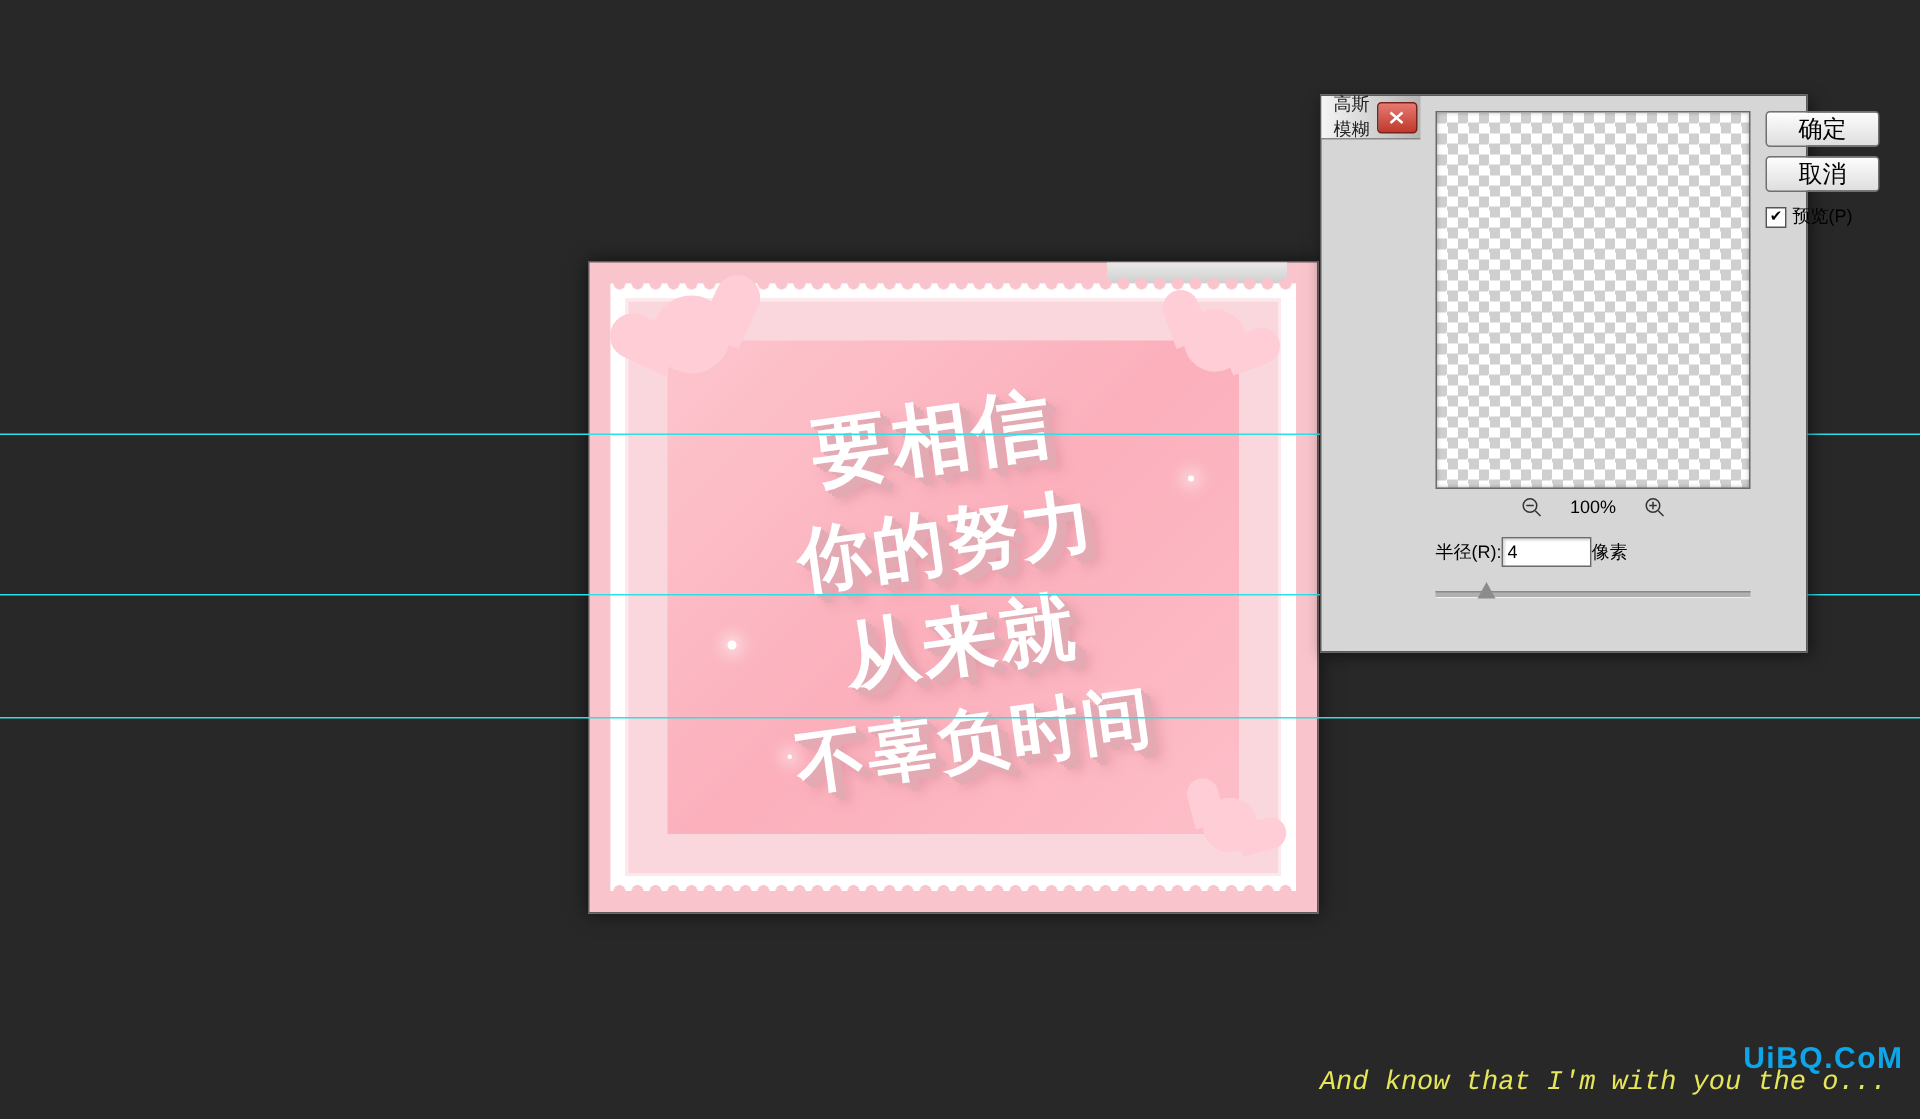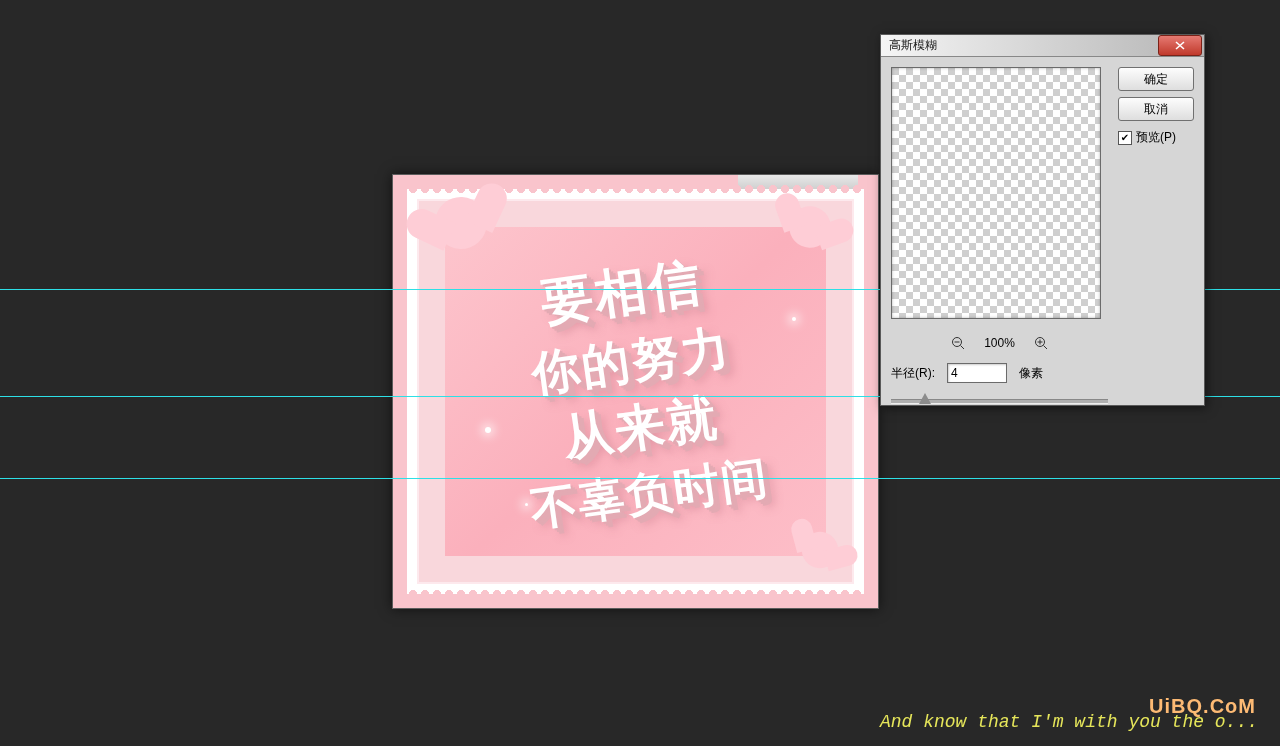--- a/index.html
+++ b/index.html
@@ -18,44 +18,44 @@
 .txt3d{position:absolute;inset:0;display:flex;flex-direction:column;justify-content:center;align-items:center;gap:2px;transform:rotate(-8deg)}
 .txt3d span{font-weight:900;color:#fff;text-shadow:2px 2px 0 #e3aab3,4px 4px 0 #e3aab3,6px 6px 0 #e3aab3,8px 8px 8px rgba(200,120,135,.5);letter-spacing:2px}
 .r1{font-size:52px}
 .r2{font-size:48px}
 .r3{font-size:50px}
 .r4{font-size:46px}
 .sparkle{position:absolute;width:6px;height:6px;background:#fff;border-radius:50%;box-shadow:0 0 10px 4px rgba(255,255,255,.6)}
 .tab{position:absolute;right:20px;top:-1px;width:120px;height:26px;background:linear-gradient(to bottom,#eaeaea,#bcbcbc);border-radius:0 0 10px 10px}
 
 
-.dialog{position:absolute;left:880px;top:34px;width:323px;height:370px;background:#d6d6d6;border:1px solid #5a5a5a;box-shadow:2px 2px 10px rgba(0,0,0,.5);z-index:20;display:flex;flex-direction:column}
+.dialog{position:absolute;left:880px;top:63px;width:323px;height:370px;background:#d6d6d6;border:1px solid #5a5a5a;box-shadow:2px 2px 10px rgba(0,0,0,.5);z-index:20;display:flex;}
 .dlg-titlebar{height:28px;background:linear-gradient(to right,#f5f5f5 0%,#d4d4d4 50%,#b5b5b5 100%);display:flex;align-items:center;justify-content:space-between;padding:0 2px 0 8px;border-bottom:1px solid #888}
 .dlg-title{font-size:12px;color:#222}
 .close-btn{width:42px;height:19px;background:linear-gradient(to bottom,#e67a72,#c0392b);border:1px solid #7a2218;border-radius:3px;display:flex;align-items:center;justify-content:center;color:#fff;font-size:11px;font-weight:bold;cursor:pointer}
 .dlg-body{flex:1;display:flex;padding:10px;gap:10px}
 .preview-col{flex:1;display:flex;flex-direction:column}
 .preview-box{width:208px;height:250px;border:1px solid #6b6b6b;background:repeating-conic-gradient(#fff 0% 25%,#cfcfcf 0% 50%) 0 0/14px 14px;box-shadow:inset 0 0 3px rgba(0,0,0,.3)}
-.zoom-row{display:flex;justify-content:center;align-items:center;gap:18px;margin-top:16px;font-size:12px}
+.zoom-row{display:flex;justify-content:center;align-items:center;gap:18px;margin-top:4px;font-size:12px}
 .zoom-btn{width:16px;height:16px;display:flex;align-items:center;justify-content:center;font-size:13px;cursor:pointer}
-.param-row{display:flex;align-items:center;gap:12px;margin-top:12px;font-size:12px}
+.param-row{display:flex;align-items:center;gap:0;margin-top:12px;font-size:12px}
 .radius-input{width:52px;height:18px;border:1px solid #6b6b6b;background:#fff;font-size:12px;padding:0 3px;outline:none;box-shadow:inset 1px 1px 2px rgba(0,0,0,.2)}
 .slider{margin-top:8px;position:relative;height:20px}
 .slider-track{position:absolute;left:0;right:0;top:8px;height:3px;background:#b0b0b0;border-top:1px solid #888;border-bottom:1px solid #eee}
 .slider-thumb{position:absolute;left:28px;top:2px;width:0;height:0;border-left:6px solid transparent;border-right:6px solid transparent;border-bottom:11px solid #8c8c8c;cursor:pointer}
 .btn-col{width:76px;display:flex;flex-direction:column;gap:6px}
-.dlg-btn{height:22px;background:linear-gradient(to bottom,#fdfdfd,#dedede);border:1px solid #707070;border-radius:3px;font-size:12px;cursor:pointer;display:flex;align-items:center;justify-content:center}
+.dlg-btn{height:22px;background:linear-gradient(to bottom,#fdfdfd,#dedede);border:1px solid #707070;border-radius:3px;font-size:16px;cursor:pointer;display:flex;align-items:center;justify-content:center}
 .chk-row{display:flex;align-items:center;gap:4px;font-size:12px;margin-top:2px}
 .chk{width:12px;height:12px;border:1px solid #555;background:#fff;display:flex;align-items:center;justify-content:center;font-size:10px;line-height:1;cursor:pointer}
 
 
 .watermark{position:absolute;right:22px;bottom:14px;text-align:right;font-family:Liberation Mono, monospace;z-index:10}
 .wm1{color:#e6e65a;font-size:18px;font-style:italic}
 .wm2{color:#5a8ad6;font-size:14px}
-.logo{position:absolute;right:24px;bottom:28px;font-size:20px;font-weight:bold;color:#fdba74;font-family:Arial;letter-spacing:1px}
+.logo{position:absolute;right:11px;bottom:28px;font-size:20px;font-weight:bold;color:#0ea5e9;font-family:Arial;letter-spacing:1px}
 </style>
 </head>
 <body>
 
 <div class="workspace">
 
   <div class="guide" style="top:289px"></div>
   <div class="guide" style="top:396px"></div>
   <div class="guide" style="top:478px"></div>
 

